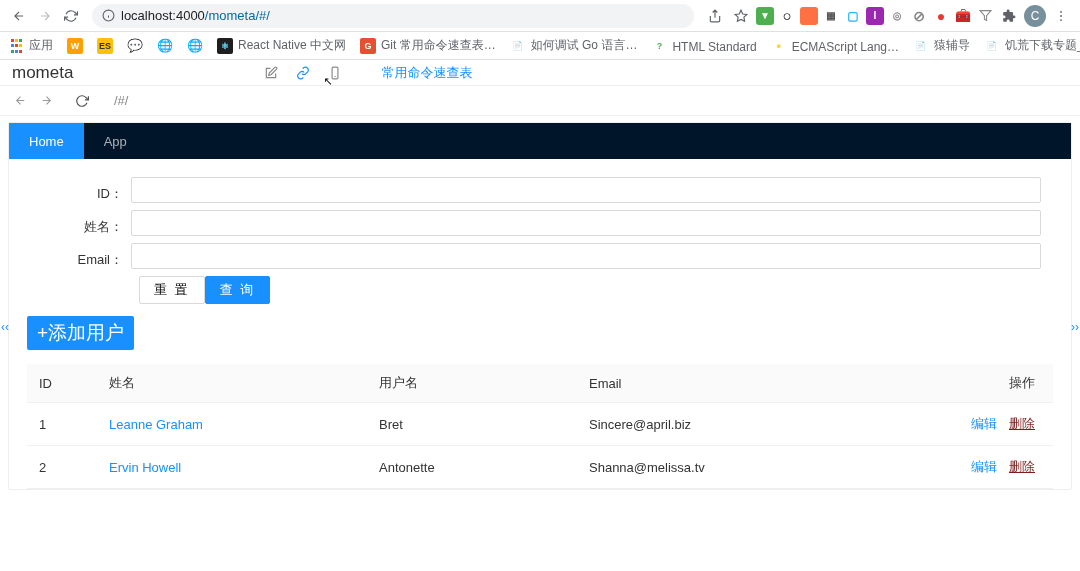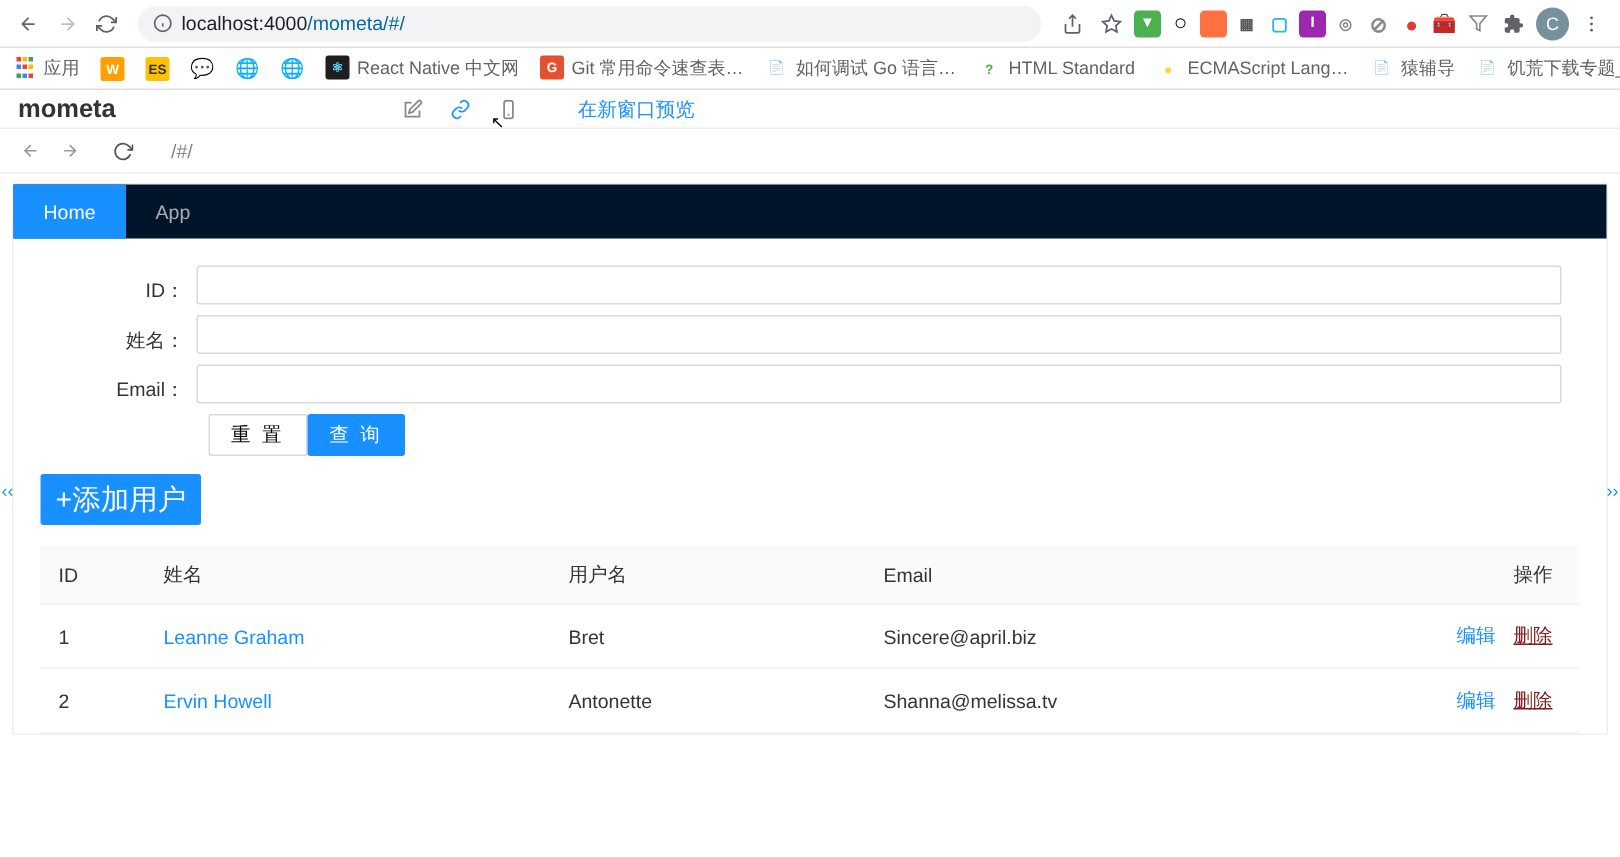--- a/index.html
+++ b/index.html
@@ -11,27 +11,27 @@
     .chrome-nav-btn.disabled { color: #bdbdbd; }
     .url-bar { flex: 1; height: 24px; background: #f1f3f4; border-radius: 12px; display: flex; align-items: center; padding: 0 10px; margin: 0 6px; color: #5f6368; font-size: 13px; gap: 6px; }
     .url-text .host { color: #202124; }
     .url-text .path { color: #0369a1; }
     .chrome-action { width: 22px; height: 22px; display: flex; align-items: center; justify-content: center; color: #5f6368; border-radius: 4px; cursor: pointer; }
     .chrome-ext { width: 18px; height: 18px; display: flex; align-items: center; justify-content: center; border-radius: 3px; font-size: 10px; font-weight: bold; color: #fff; }
     .profile-circle { width: 22px; height: 22px; border-radius: 50%; background: #78909c; color: #fff; display: flex; align-items: center; justify-content: center; font-size: 12px; }
 
     
     .bookmarks-bar { height: 28px; background: #fff; display: flex; align-items: center; padding: 0 8px; gap: 14px; border-bottom: 1px solid #e0e0e0; font-size: 12px; color: #5f6368; }
-    .bookmark { display: flex; align-items: flex-start; gap: 5px; cursor: pointer; white-space: nowrap; }
+    .bookmark { display: flex; align-items: flex-end; gap: 5px; cursor: pointer; white-space: nowrap; }
     .bookmark .ico { width: 16px; height: 16px; display: flex; align-items: center; justify-content: center; border-radius: 2px; font-size: 9px; font-weight: bold; }
     .bk-spacer { flex: 1; }
 
     
     .mometa-bar { height: 26px; display: flex; align-items: center; padding: 0 12px; border-bottom: 1px solid #eee; }
-    .mometa-title { font-size: 17px; color: #333; font-weight: bold; }
+    .mometa-title { font-size: 17px; color: #333; }
     .mometa-tools { margin-left: 190px; display: flex; gap: 16px; color: #888; align-items: center; }
     .mometa-tools .tool { width: 16px; height: 16px; display: flex; align-items: center; justify-content: center; cursor: pointer; }
     .mometa-tools .tool.active { color: #1890ff; }
     .mometa-preview { margin-left: 38px; color: #1890ff; font-size: 13px; cursor: pointer; }
 
     
     .inner-nav { height: 30px; display: flex; align-items: center; padding: 0 10px; gap: 6px; border-bottom: 1px solid #f0f0f0; }
     .inner-nav .navbtn { width: 20px; height: 20px; display: flex; align-items: center; justify-content: center; color: #999; }
     .inner-nav .navbtn.active { color: #555; }
     .inner-url { margin-left: 16px; color: #888; font-size: 13px; }
@@ -211,21 +211,21 @@
         </svg>
       </span>
     <span class="tool" style="position:relative">
         <svg width="14" height="14" viewBox="0 0 24 24" fill="none" stroke="currentColor" stroke-width="2">
           <rect x="7" y="2" width="10" height="20" rx="2"></rect>
           <line x1="11" y1="18" x2="13" y2="18"></line>
         </svg>
         <span style="position:absolute;top:10px;left:-4px;font-size:11px;color:#000">↖</span>
       </span>
   </div>
-  <span class="mometa-preview">在新窗口预览</span>
+  <span class="mometa-preview">常用命令速查表</span>
 </div>
 
 <div class="inner-nav">
   <div class="navbtn">
       <svg width="13" height="13" viewBox="0 0 24 24" fill="none" stroke="currentColor" stroke-width="2">
         <path d="M19 12H5M12 19l-7-7 7-7"></path>
       </svg>
     </div>
   <div class="navbtn">
       <svg width="13" height="13" viewBox="0 0 24 24" fill="none" stroke="currentColor" stroke-width="2">

